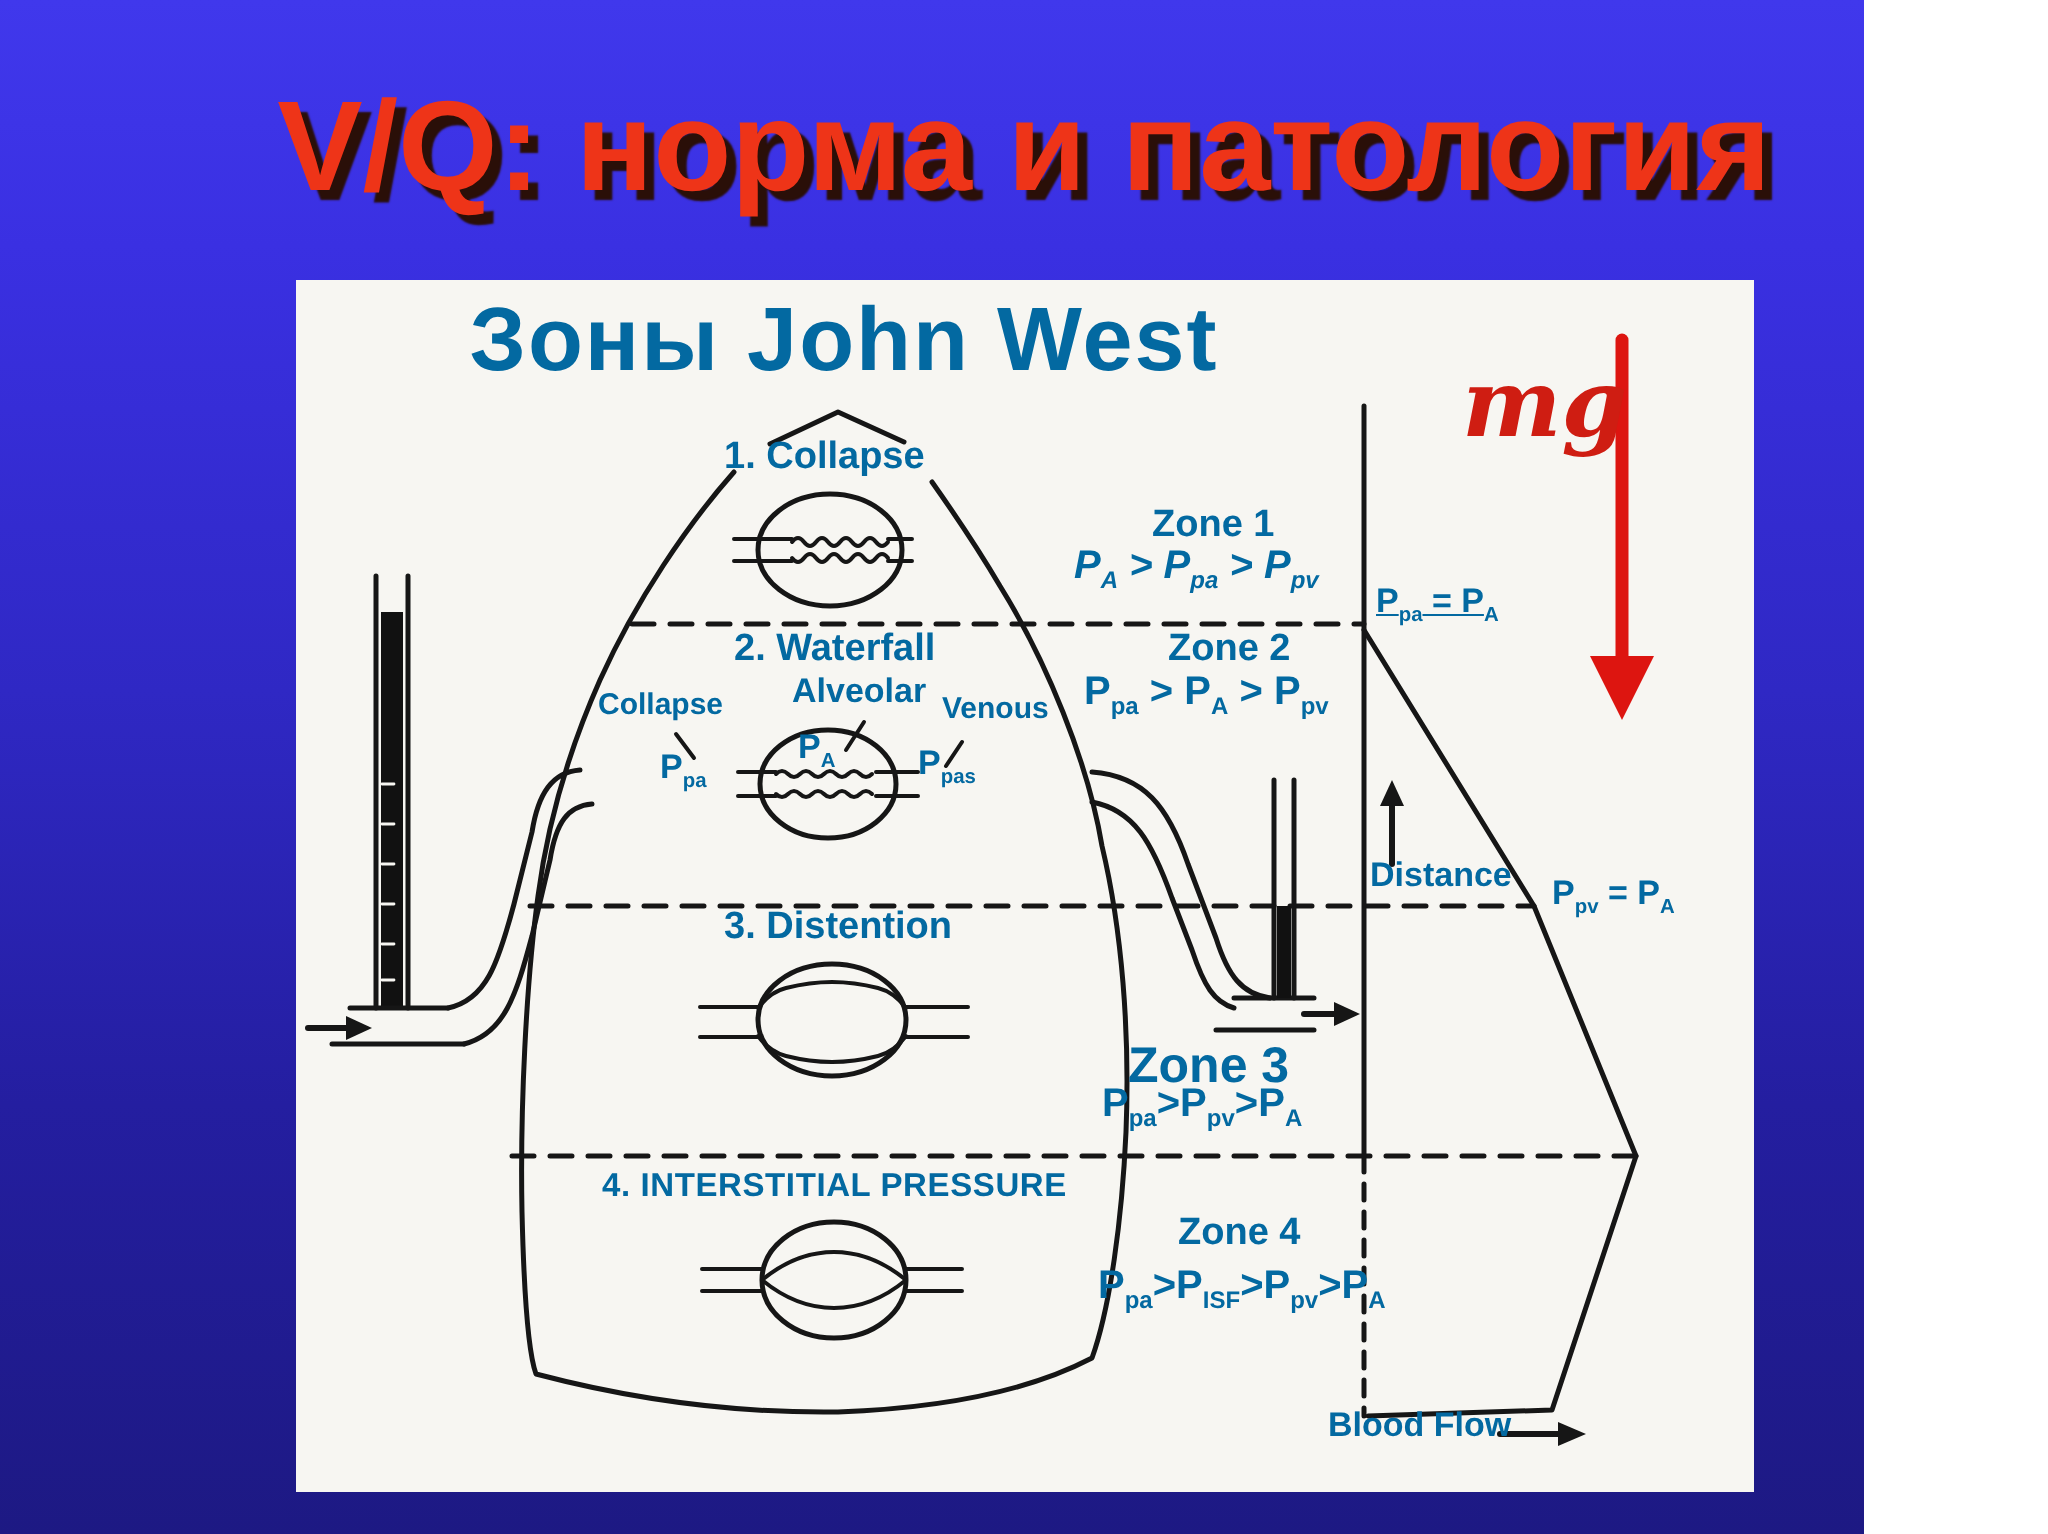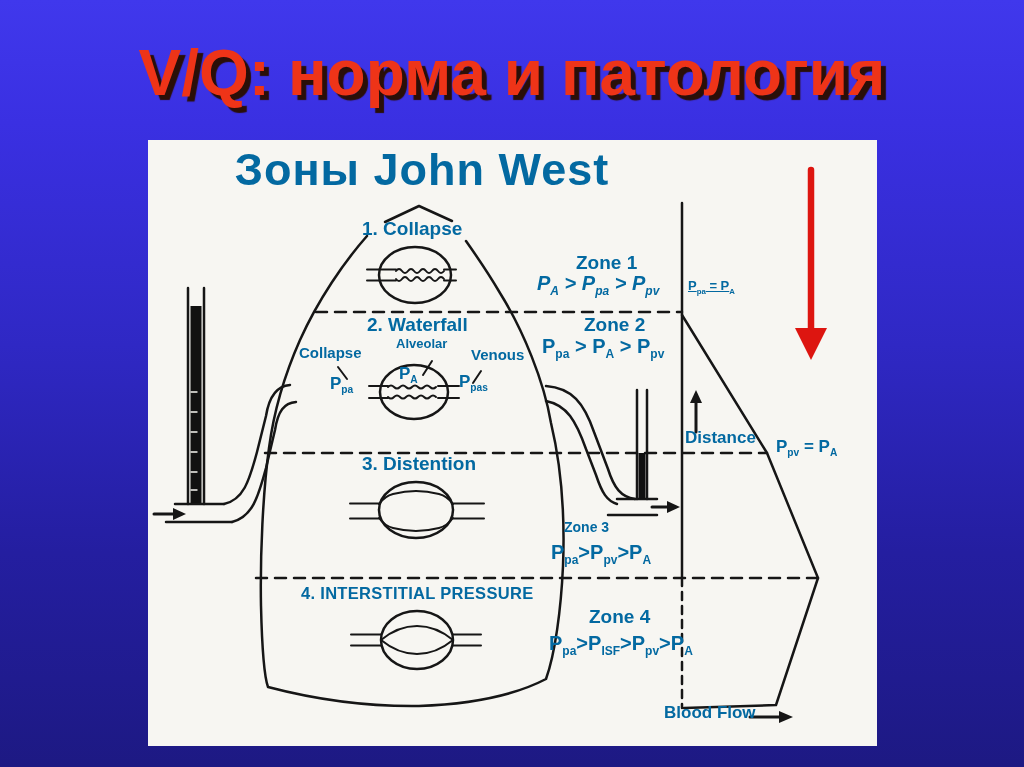--- a/index.html
+++ b/index.html
@@ -1,18 +1,18 @@
 <!DOCTYPE html>
 <html><head>
 <meta charset="utf-8">
 <style>
   html,body { margin:0; padding:0; }
   body { width:1024px; height:767px; font-family:"Liberation Sans", sans-serif; }
   .slide {
-    position:relative; width:1024px; height:767px; overflow:hidden;
+    position:relative; width:932px; height:767px; overflow:hidden;
     background:linear-gradient(180deg,#4038ec 0%,#3a30e2 16%,#2f28c4 45%,#241ea0 72%,#1d1983 100%);
   }
   .slide-title {
     position:absolute; left:0; top:36px; width:1024px; text-align:center;
     font-size:64px; font-weight:bold; letter-spacing:0px;
     color:#ee3418; text-shadow:5px 5px 1px #2a0f08;
     white-space:nowrap;
   }
   .panel {
     position:absolute; left:148px; top:140px; width:729px; height:606px;
@@ -23,34 +23,34 @@
     position:absolute; font-weight:bold; color:#0369a1; white-space:nowrap;
     line-height:1.05;
   }
   .lbl sub { font-size:0.6em; line-height:0; }
   .heading { left:38px; top:6px; width:472px; text-align:center; font-size:45px; letter-spacing:1px; }
   .z1-title { left:214px; top:79px;  font-size:19px; }
   .z2-title { left:219px; top:175px; font-size:19px; }
   .z3-title { left:214px; top:314px; font-size:19px; }
   .z4-title { left:153px; top:445px; font-size:16.5px; letter-spacing:0.3px; }
   .arterial { left:151px; top:205px; font-size:15px; }
-  .alveolar { left:248px; top:197px; font-size:13px; }
+  .alveolar { left:248px; top:197px; font-size:17px; }
   .venous   { left:323px; top:207px; font-size:15px;text-align:center; }
   .p-pa  { left:182px; top:235px; font-size:17px; }
   .p-alv { left:251px; top:225px; font-size:17px; }
   .p-pas { left:311px; top:233px; font-size:17px; }
   .zone1-name { left:428px; top:113px; font-size:19px; }
   .zone1-form { left:389px; top:133px; font-size:20px;font-style:italic; }
   .zone2-name { left:436px; top:175px; font-size:19px; }
   .zone2-form { left:394px; top:196px; font-size:20px;text-align:center; }
-  .zone3-name { left:416px; top:380px; font-size:14px; }
+  .zone3-name { left:416px; top:380px; font-size:25px; }
   .zone3-form { left:403px; top:402px; font-size:20px; }
   .zone4-name { left:441px; top:467px; font-size:19px; }
   .zone4-form { left:401px; top:493px; font-size:20px; }
-  .ppa-eq { left:540px; top:139px; font-size:13px;text-decoration:underline; }
+  .ppa-eq { left:540px; top:152px; font-size:17px;text-decoration:underline; }
   .ppv-eq { left:628px; top:298px; font-size:17px; }
   .distance { left:537px; top:289px; font-size:17px; }
   .blood-flow { left:516px; top:564px; font-size:17px; }
   .mg {
     left:583px; top:38px; font-size:47px; font-weight:bold; font-style:italic;
     font-family:"DejaVu Serif", serif; color:#cf1d12;
   }
 </style>
 </head>
 <body>
@@ -202,14 +202,15 @@
     <div class="lbl zone3-name">Zone 3</div>
     <div class="lbl zone3-form">P<sub>pa</sub>&gt;P<sub>pv</sub>&gt;P<sub>A</sub></div>
     <div class="lbl zone4-name">Zone 4</div>
     <div class="lbl zone4-form">P<sub>pa</sub>&gt;P<sub>ISF</sub>&gt;P<sub>pv</sub>&gt;P<sub>A</sub></div>
 
     <div class="lbl ppa-eq">P<sub>pa</sub> = P<sub>A</sub></div>
     <div class="lbl ppv-eq">P<sub>pv</sub> = P<sub>A</sub></div>
 
     <div class="lbl distance">Distance</div>
     <div class="lbl blood-flow">Blood Flow</div>
+    <div class="lbl mg">mg</div>
   </div>
 </div>
 
 </body></html>

